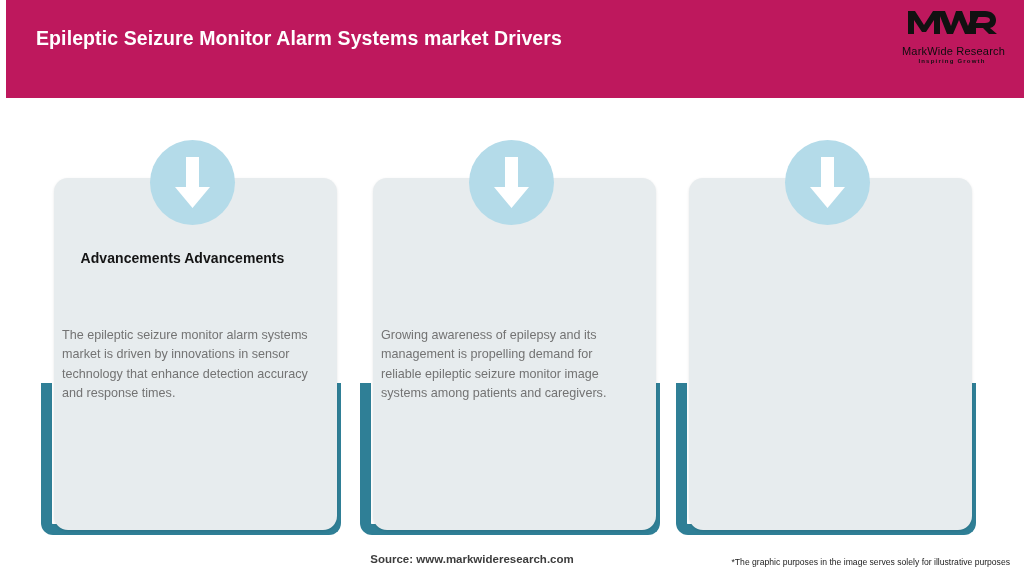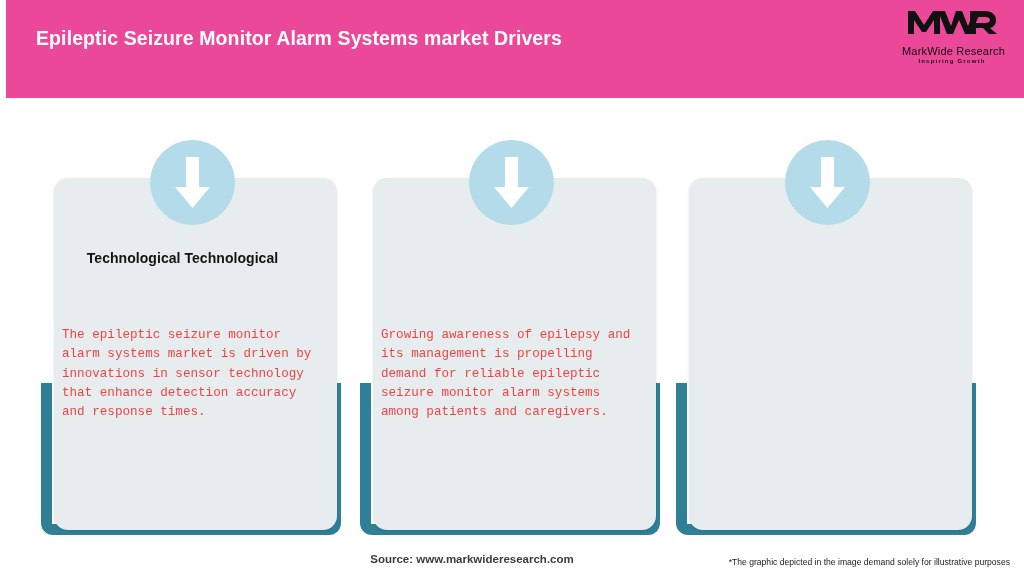--- a/index.html
+++ b/index.html
@@ -15,21 +15,21 @@
     position: relative;
   }
 
   
   .header {
     position: absolute;
     left: 6px;
     top: 0;
     width: 1018px;
     height: 98px;
-    background: #ec4899;
+    background: #be185d;
   }
   .header-title {
     position: absolute;
     left: 30px;
     top: 27px;
     font-size: 19.5px;
     font-weight: bold;
     color: #ffffff;
     letter-spacing: 0.1px;
     white-space: nowrap;
@@ -144,23 +144,22 @@
     color: #141414;
     letter-spacing: 0.05px;
   }
   .card-body {
     position: absolute;
     left: 21px;
     top: 228px;
     width: 250px;
     font-size: 12.6px;
     line-height: 19.3px;
-    color: #ef4444;
+    color: #737373;
     text-align: left;
-    font-family: Liberation Mono, monospace;
   }
 
   
   .source {
     position: absolute;
     left: 0;
     top: 553px;
     width: 944px;
     text-align: center;
     font-size: 11.5px;
@@ -196,41 +195,41 @@
 <div class="cards">
 
   <div class="card-group g1">
     <div class="u-shape"></div>
     <div class="card"></div>
     <div class="icon-circle">
       <svg viewBox="0 0 37 52">
         <path d="M12 0 L25 0 L25 30 L36 30 L18.5 51 L1 30 L12 30 Z" fill="#ffffff"></path>
       </svg>
     </div>
-    <div class="card-title">Technological Technological</div>
+    <div class="card-title">Advancements Advancements</div>
     <div class="card-body">The epileptic seizure monitor alarm systems market is driven by innovations in sensor technology that enhance detection accuracy and response times.</div>
   </div>
 
   <div class="card-group g2">
     <div class="u-shape"></div>
     <div class="card"></div>
     <div class="icon-circle">
       <svg viewBox="0 0 37 52">
         <path d="M12 0 L25 0 L25 30 L36 30 L18.5 51 L1 30 L12 30 Z" fill="#ffffff"></path>
       </svg>
     </div>
-    <div class="card-body">Growing awareness of epilepsy and its management is propelling demand for reliable epileptic seizure monitor alarm systems among patients and caregivers.</div>
+    <div class="card-body">Growing awareness of epilepsy and its management is propelling demand for reliable epileptic seizure monitor image systems among patients and caregivers.</div>
   </div>
 
   <div class="card-group g3">
     <div class="u-shape"></div>
     <div class="card"></div>
     <div class="icon-circle">
       <svg viewBox="0 0 37 52">
         <path d="M12 0 L25 0 L25 30 L36 30 L18.5 51 L1 30 L12 30 Z" fill="#ffffff"></path>
       </svg>
     </div>
   </div>
 
 </div>
 
 <div class="source">Source: www.markwideresearch.com</div>
-<div class="disclaimer">*The graphic depicted in the image demand solely for illustrative purposes</div>
+<div class="disclaimer">*The graphic purposes in the image serves solely for illustrative purposes</div>
 
 </body></html>

